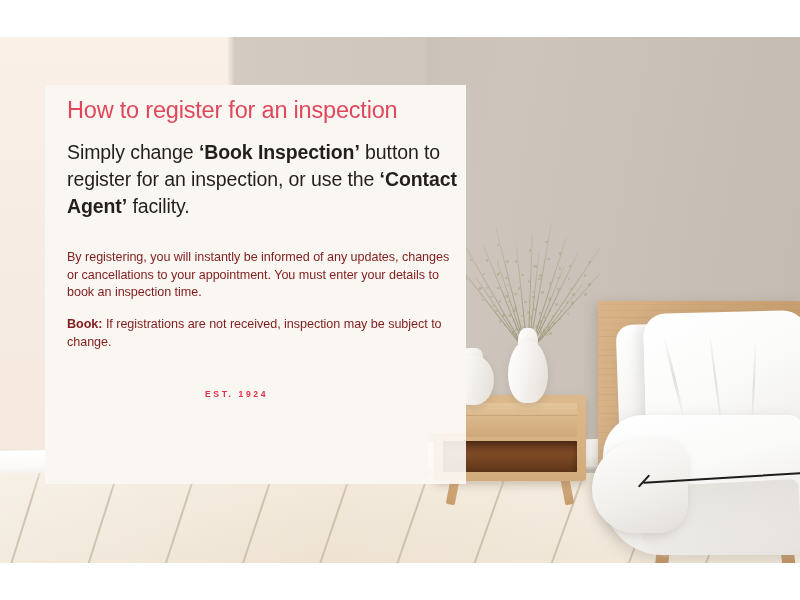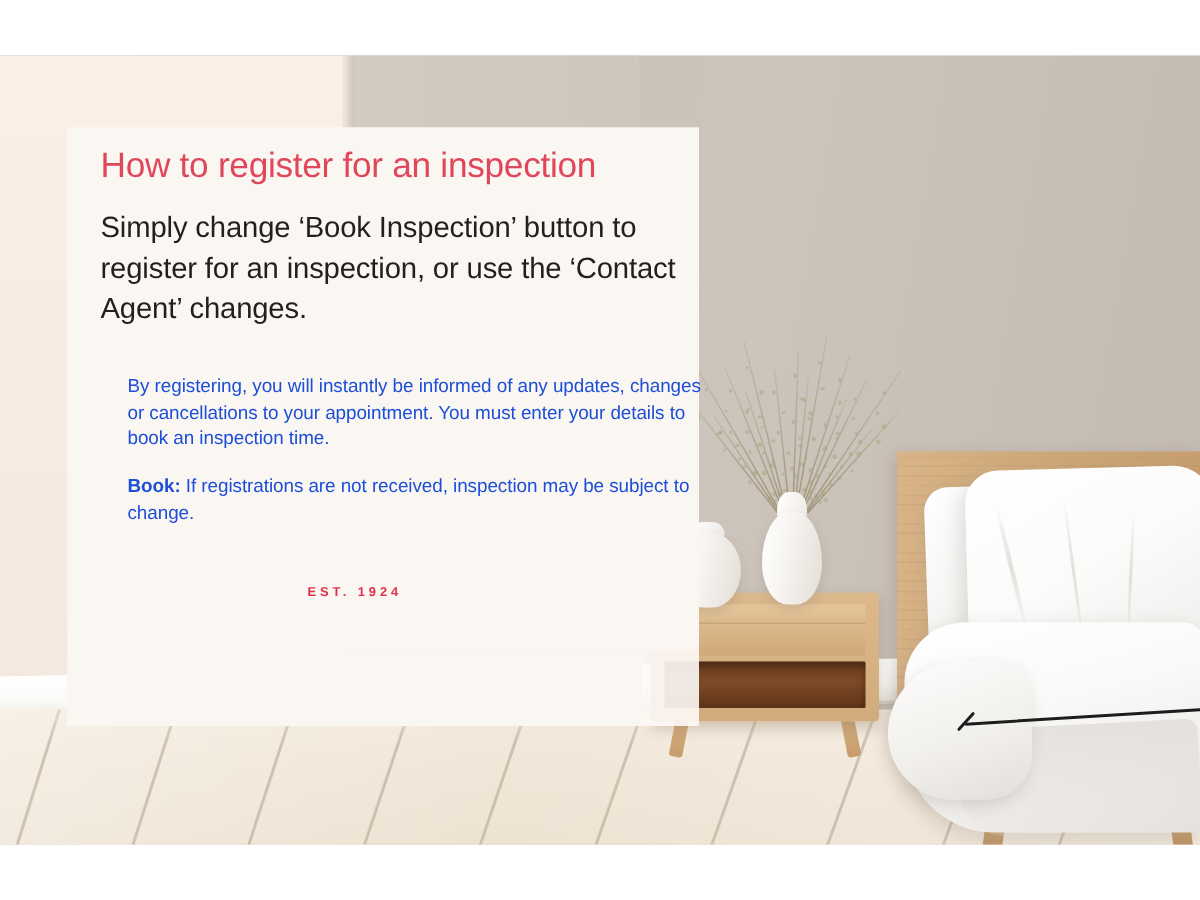--- a/index.html
+++ b/index.html
@@ -351,31 +351,30 @@
     position: absolute;
     left: 22px;
     top: 54px;
     width: 395px;
     font-size: 19.5px;
     line-height: 27px;
     font-weight: 400;
     letter-spacing: -0.1px;
     color: #221f1f;
   }
-  .lead b { font-weight: 400; }
+  .lead b { font-weight: 700; }
 
   .body-para {
     position: absolute;
     left: 22px;
     width: 385px;
     font-size: 12.6px;
     line-height: 17.5px;
     letter-spacing: -0.05px;
-    color: #1d4ed8;
-    margin-left: 18px;
+    color: #7f1d1d;
   }
   .body-para.p1 { top: 164px; }
   .body-para.p2 { top: 231px; }
   .body-para b { font-weight: 700; }
 
   
   .logo {
     position: absolute;
     left: 0;
     top: 295px;
@@ -603,21 +602,21 @@
 
     <div id="panel">
       <div id="panel-solid"></div>
       <div id="panel-solid2"></div>
       <div id="panel-solid3"></div>
 
       <div id="panel-content">
 
         <div class="heading">How to register for an inspection</div>
 
-        <div class="lead"><span>Simply change </span><b>‘Book Inspection’</b><span> button to register for an inspection, or use the </span><b>‘Contact Agent’</b><span> changes.</span></div>
+        <div class="lead"><span>Simply change </span><b>‘Book Inspection’</b><span> button to register for an inspection, or use the </span><b>‘Contact Agent’</b><span> facility.</span></div>
 
         <div class="body-para p1">By registering, you will instantly be informed of any updates, changes or cancellations to your appointment. You must enter your details to book an inspection time.</div>
 
         <div class="body-para p2"><b>Book:</b><span> If registrations are not received, inspection may be subject to change.</span></div>
 
         <div class="logo">
           <div class="logo-est">EST. 1924</div>
         </div>
 
       </div>

